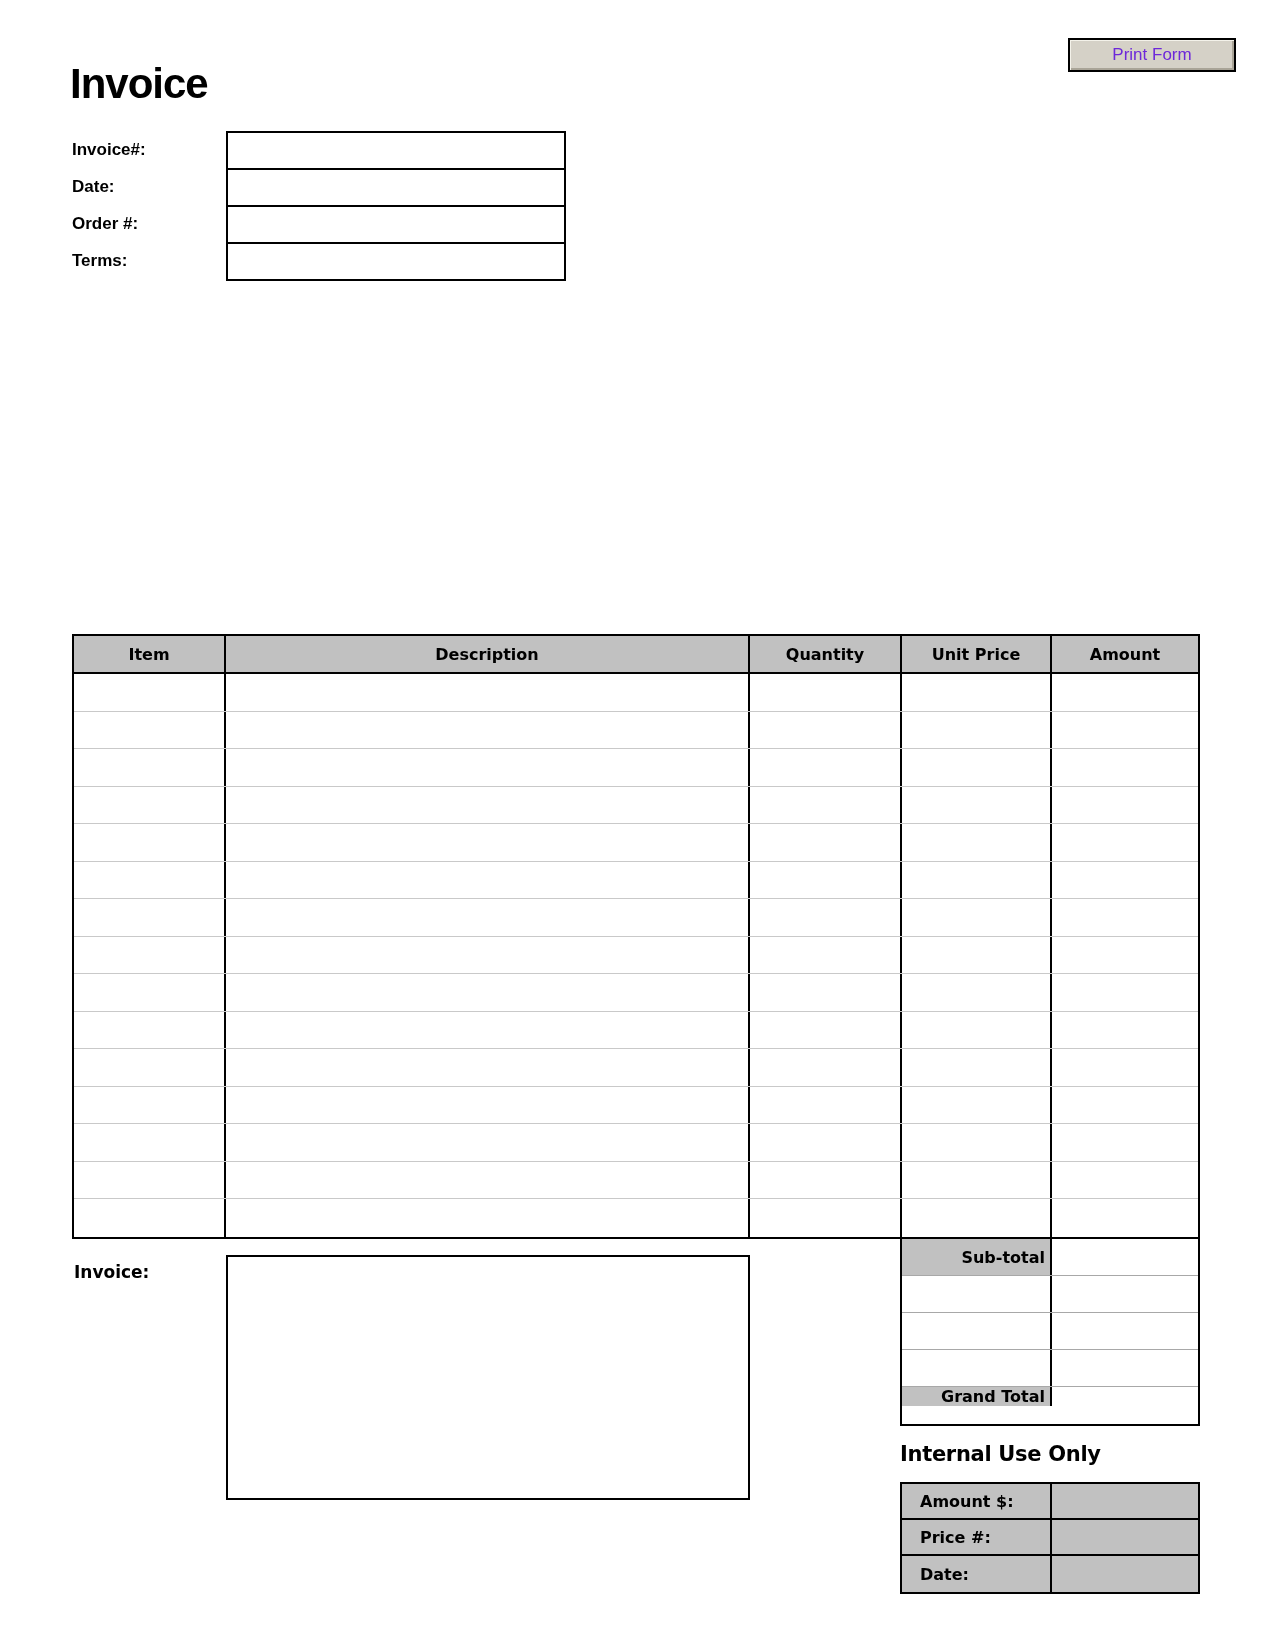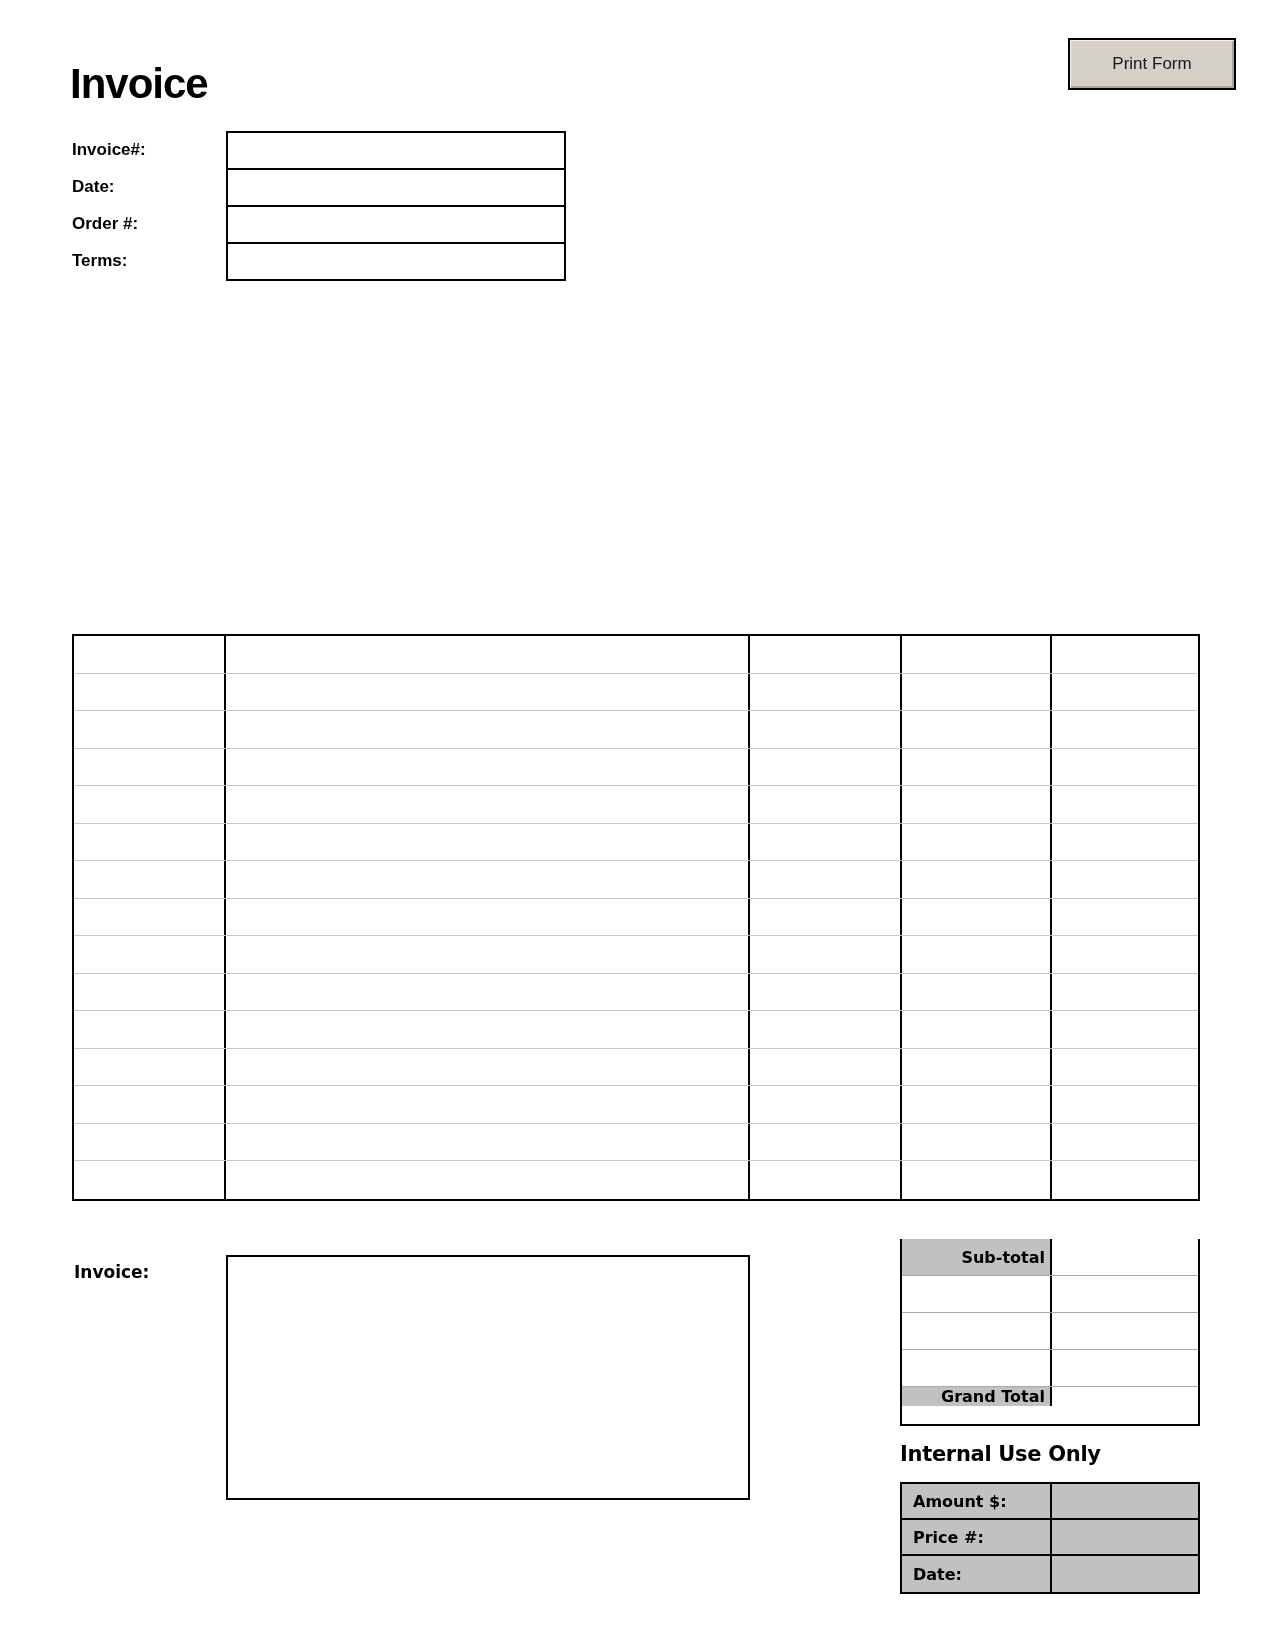--- a/index.html
+++ b/index.html
@@ -1,23 +1,23 @@
 <!DOCTYPE html>
 <html style="--grey: #c1c1c1; --button_face: #d5d1c7; --row_line: #c9c9c9; --totals_line: #a8a8a8; --border: #000000;"><head>
 <meta charset="utf-8">
 <style>
   html,body{margin:0;padding:0;background:#ffffff;}
   .page{position:relative;width:1275px;height:1650px;background:#fff;
         font-family:"Liberation Sans",sans-serif;overflow:hidden;color:#000;}
 
   
-  .print-btn{position:absolute;left:1068px;top:38px;width:168px;height:52px;
+  .print-btn{position:absolute;left:1068px;top:38px;width:168px;height:34px;
     background:var(--button_face,#d5d1c7);border:2px solid var(--border,#000);
     box-shadow:inset 1px 1px 0 #f4f2ea, inset -2px -2px 0 #a9a497;
-    font:17px "Liberation Sans",sans-serif;color:#0f172a;cursor:pointer;}
+    font:17px "Liberation Sans",sans-serif;color:#6d28d9;cursor:pointer;}
 
   
   .title{position:absolute;left:70px;top:60px;margin:0;
     font:bold 42px "Liberation Sans",sans-serif;letter-spacing:-1px;}
 
   
   .fgroup{position:absolute;left:72px;display:flex;}
   .g1{top:131px}.g2{top:300px}.g3{top:467px}
   .labels{width:154px;}
   .field-label{height:37px;display:flex;align-items:center;
@@ -62,21 +62,21 @@
     font:15px "Liberation Sans",sans-serif;}
 
   
   .internal-heading{position:absolute;left:900px;top:1442px;
     font:bold 21px "DejaVu Sans",sans-serif;letter-spacing:-0.3px;}
   .internal-table{position:absolute;left:900px;top:1482px;width:300px;box-sizing:border-box;
     border:2px solid var(--border,#000);background:var(--grey,#c1c1c1);}
   .irow{display:flex;height:36px;border-bottom:2px solid var(--border,#000);box-sizing:border-box;}
   .irow:last-child{border-bottom:none;}
   .ilabel{width:150px;box-sizing:border-box;border-right:2px solid var(--border,#000);
-    display:flex;align-items:center;padding-left:11px;
+    display:flex;align-items:center;padding-left:18px;
     font:bold 16px "DejaVu Sans",sans-serif;}
   .ivalue{flex:1;}
 </style>
 </head>
 <body>
 
 <div class="page">
 
   <button class="print-btn">Print Form</button>
 
@@ -93,20 +93,27 @@
         <div class="field-row"><input class="field-input" style=""></div>
         <div class="field-row"><input class="field-input" style=""></div>
         <div class="field-row"><input class="field-input" style=""></div>
         <div class="field-row"><input class="field-input" style=""></div>
       </div>
   </div>
 
 
 
   <div class="items-table">
+    <div class="thead">
+        <div class="hcell c0">Item</div>
+        <div class="hcell c1">Description</div>
+        <div class="hcell c2">Quantity</div>
+        <div class="hcell c3">Unit Price</div>
+        <div class="hcell c4">Amount</div>
+      </div>
     <div class="tbody">
         <div class="trow">
           <div class="tcell c0"></div>
           <div class="tcell c1"></div>
           <div class="tcell c2"></div>
           <div class="tcell c3"></div>
           <div class="tcell c4"></div>
         </div>
         <div class="trow">
           <div class="tcell c0"></div>

